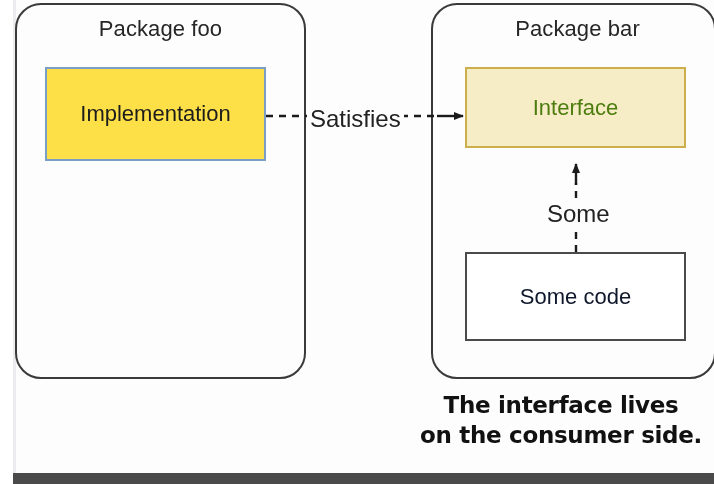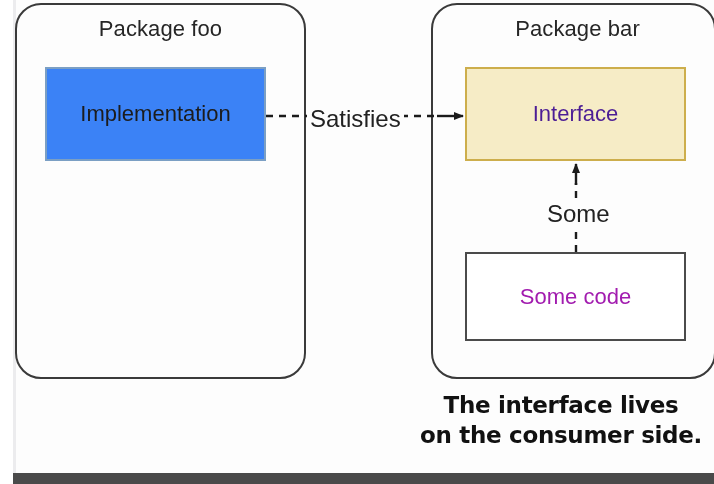--- a/index.html
+++ b/index.html
@@ -60,35 +60,35 @@
     box-sizing: border-box;
     display: flex;
     align-items: center;
     justify-content: center;
     font-size: 22px;
     color: #1c1c1c;
     white-space: nowrap;
   }
   #node-implementation {
     left: 32px; top: 67px; width: 221px; height: 94px;
-    background: #3b82f6;
+    background: #fde047;
     border: 2px solid #7b9fc4;
   }
   #node-interface {
-    left: 452px; top: 67px; width: 221px; height: 94px;
+    left: 452px; top: 67px; width: 221px; height: 81px;
     background: #f6ecc6;
     border: 2px solid #cdae4c;
-    color: #4c1d95;
+    color: #4d7c0f;
     justify-content: center;
   }
   #node-some-code {
     left: 452px; top: 252px; width: 221px; height: 89px;
     background: #ffffff;
     border: 2px solid #4b4b4b;
-    color: #a21caf;
+    color: #0f172a;
   }
 
   
   #edges {
     position: absolute;
     left: 0; top: 0;
     width: 714px; height: 484px;
     pointer-events: none;
   }
 

